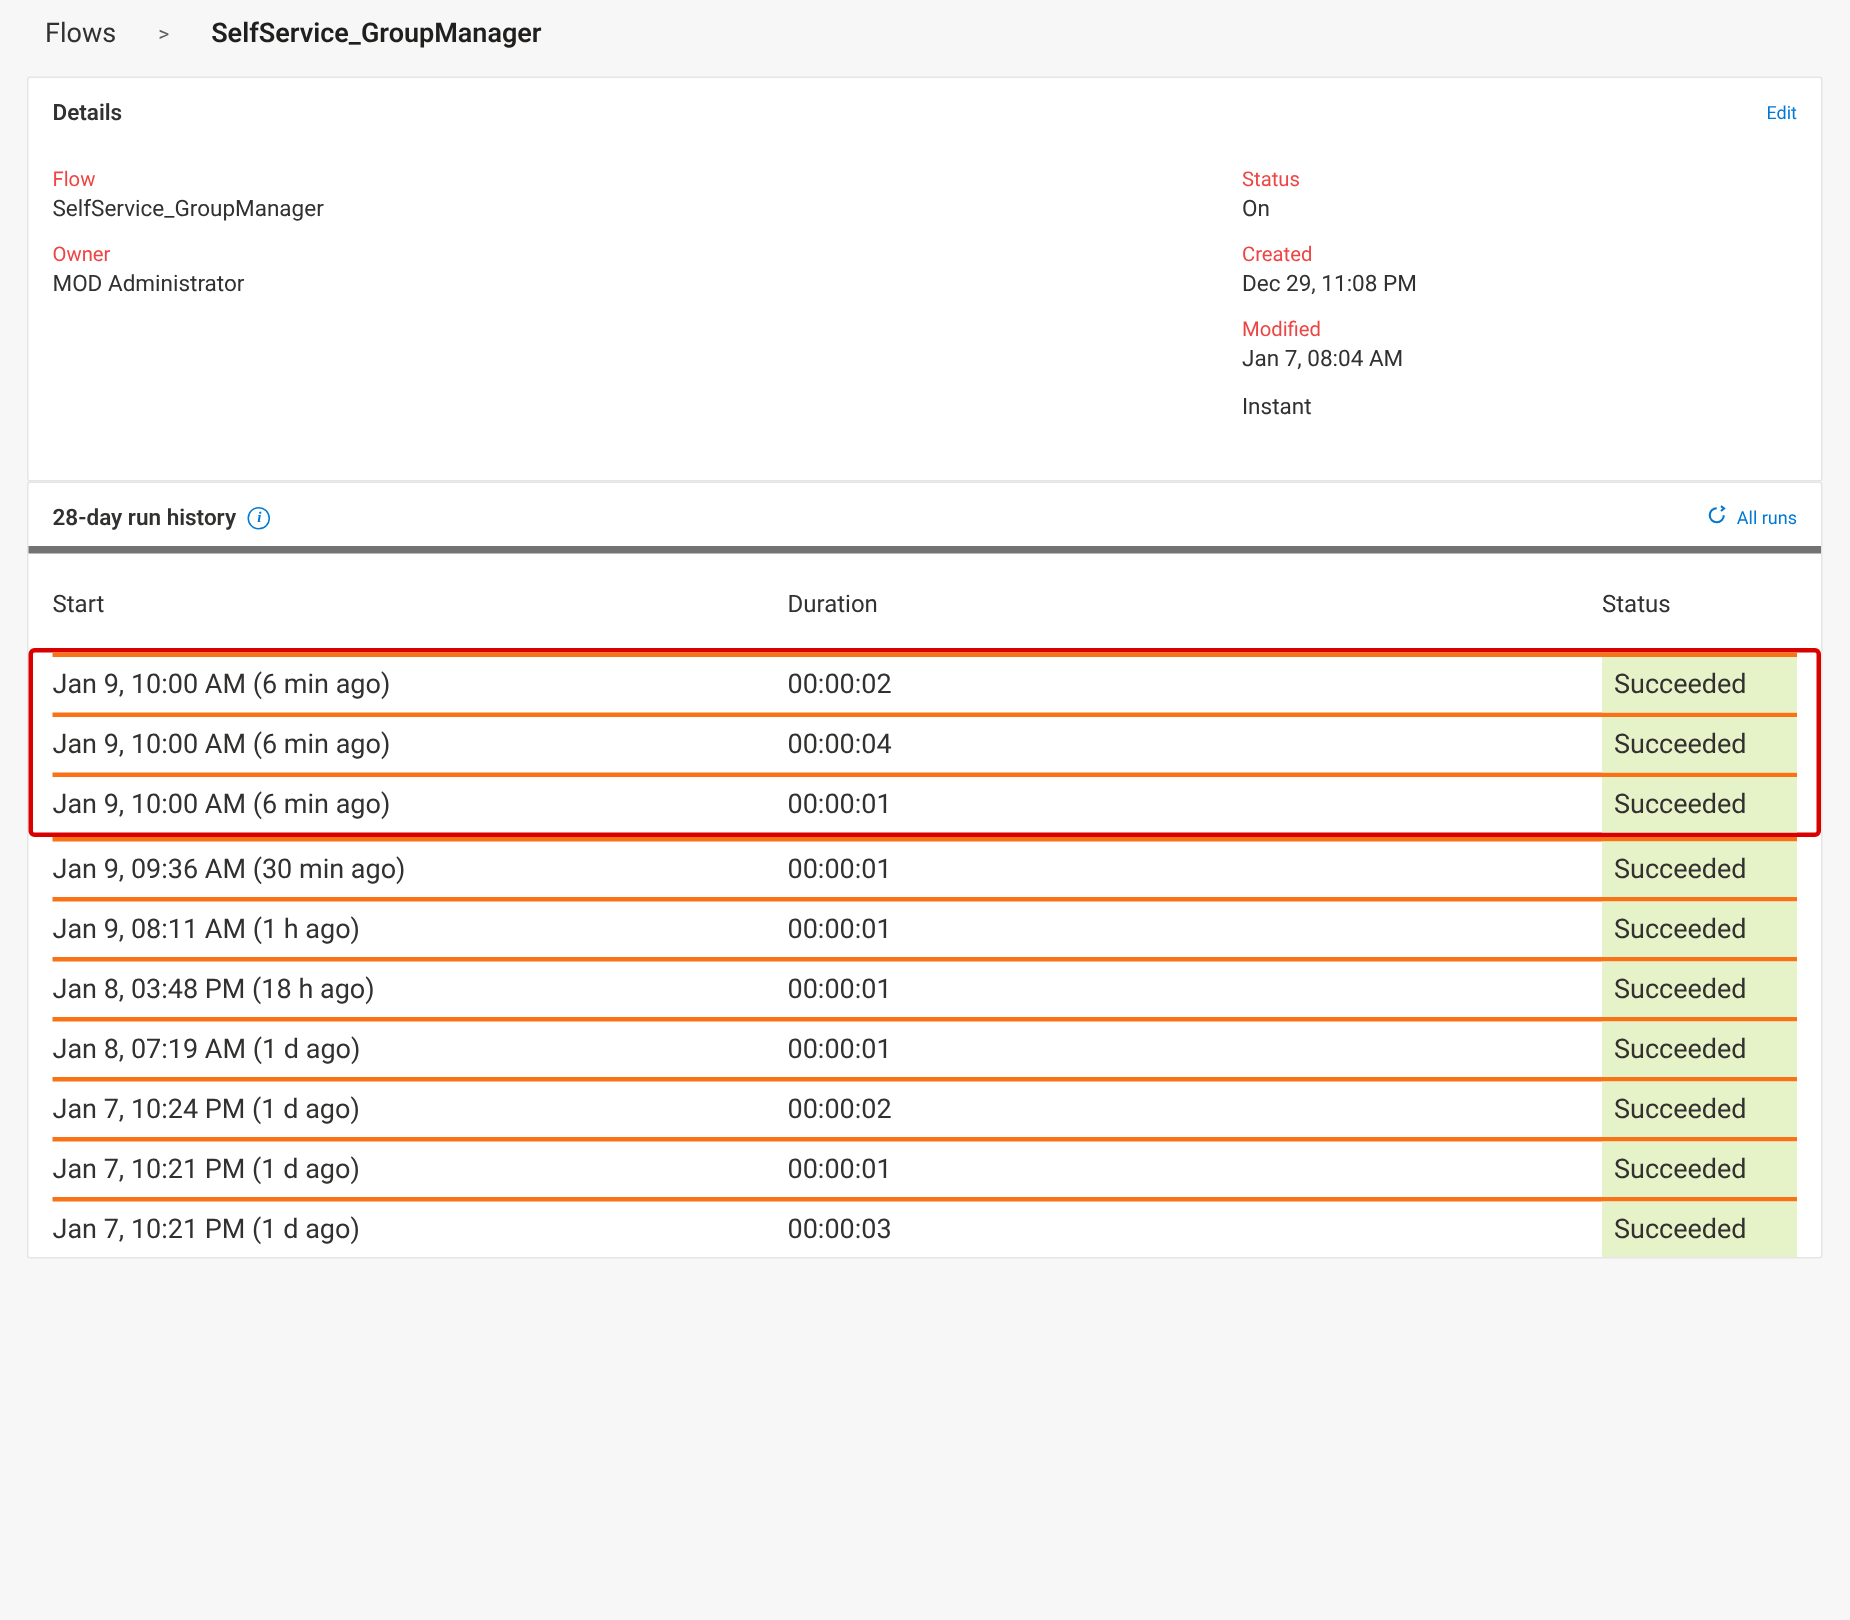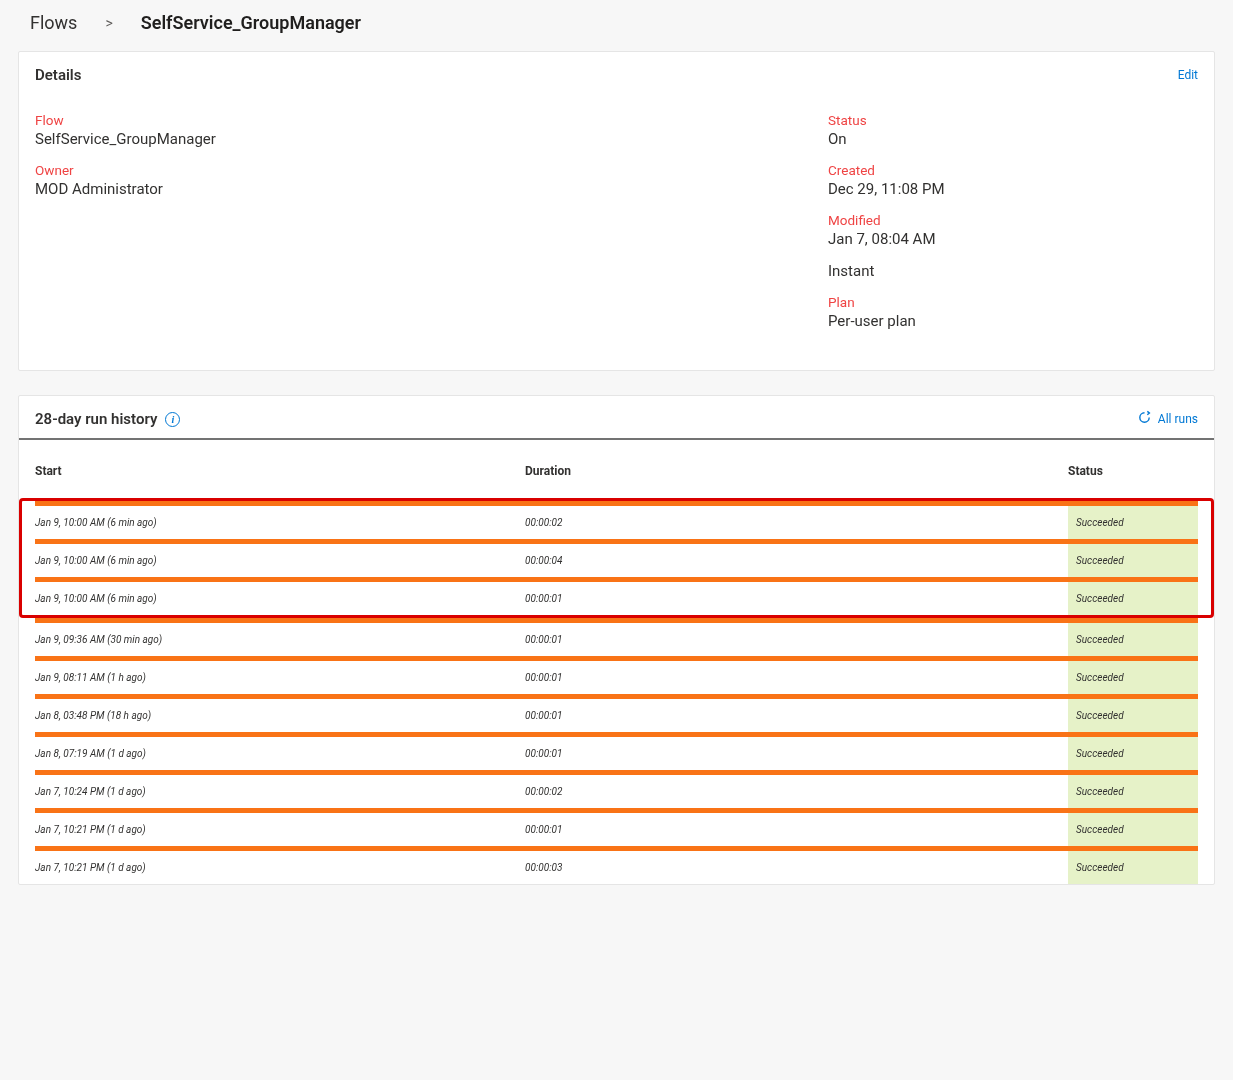--- a/index.html
+++ b/index.html
@@ -30,21 +30,20 @@
     font-size: 14px;
   }
   .breadcrumb .current {
     font-weight: 600;
     color: #201f1e;
   }
   .panel {
     background: #fff;
     border: 1px solid #e5e5e5;
     border-radius: 2px;
-    margin-bottom: 24px;
   }
   .panel-header {
     display: flex;
     justify-content: space-between;
     align-items: center;
     padding: 14px 16px 10px 16px;
   }
   .panel-title {
     font-weight: 600;
     font-size: 15px;
@@ -94,41 +93,40 @@
   .field-label {
     font-size: 13.5px;
     color: #ef4444;
     margin-bottom: 2px;
   }
   .field-value {
     font-size: 15px;
     color: #323130;
   }
   .history-header {
-    border-bottom: 2px solid #737373;
+    border-bottom: 5px solid #737373;
   }
   .history-table {
     width: 100%;
     padding: 0 16px;
   }
   .history-head, .history-row {
     display: grid;
     grid-template-columns: 490px 1fr 130px;
     align-items: center;
   }
   .history-head {
     padding: 24px 0 20px 0;
-    font-weight: 700;
-    font-size: 12px;
+    font-weight: 400;
+    font-size: 16px;
   }
   .history-row {
-    border-top: 5px solid #f97316;
-    font-size: 10px;
+    border-top: 3px solid #f97316;
+    font-size: 18px;
     min-height: 38px;
-    font-style: italic;
   }
   .history-row .cell {
     padding: 8px 0;
   }
   .status-cell {
     background: #e6f2c8;
     padding: 8px 8px;
     height: 100%;
     display: flex;
     align-items: center;
@@ -176,24 +174,20 @@
       <div class="field">
         <div class="field-label">Created</div>
         <div class="field-value">Dec 29, 11:08 PM</div>
       </div>
       <div class="field">
         <div class="field-label">Modified</div>
         <div class="field-value">Jan 7, 08:04 AM</div>
       </div>
       <div class="field">
         <div class="field-value">Instant</div>
-      </div>
-      <div class="field">
-        <div class="field-label">Plan</div>
-        <div class="field-value">Per-user plan</div>
       </div>
     </div>
   </div>
 </div>
 
 <div class="panel">
   <div class="panel-header history-header">
     <div class="panel-title">
       <span>28-day run history</span>
       <span class="info-icon">i</span>

